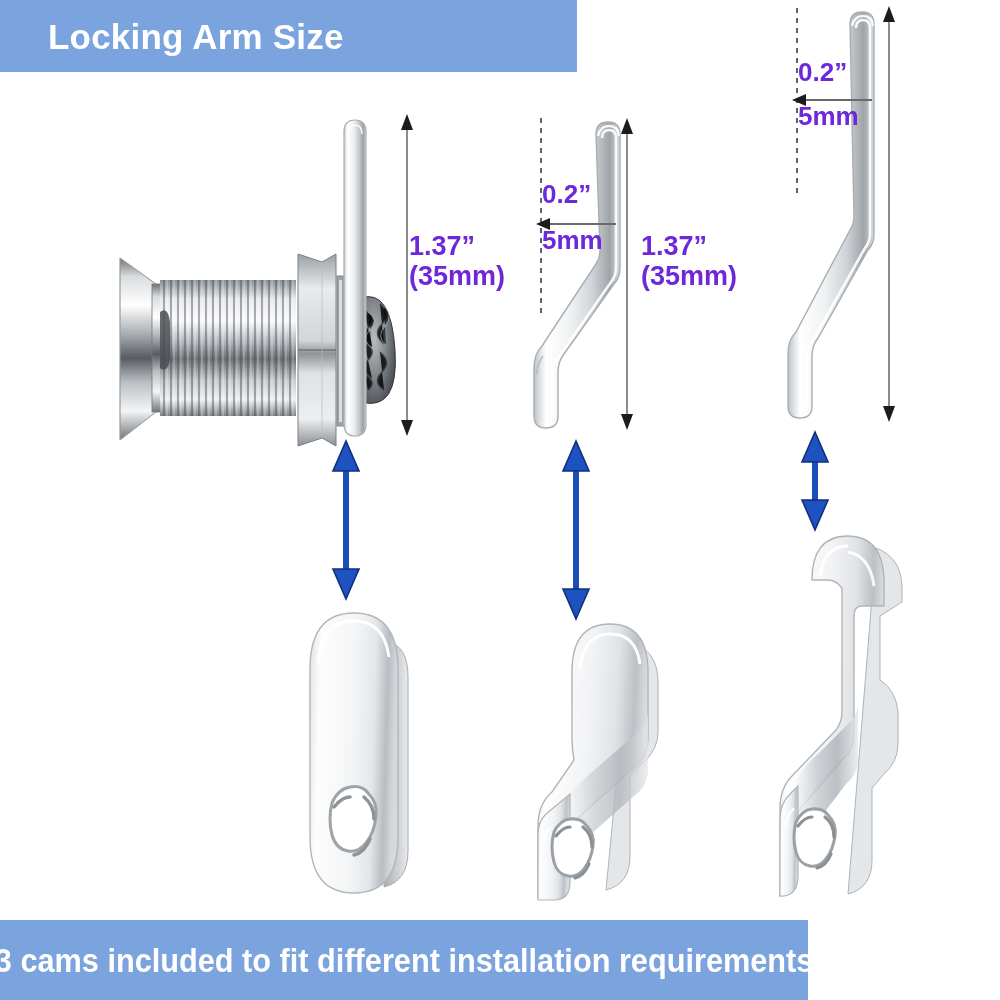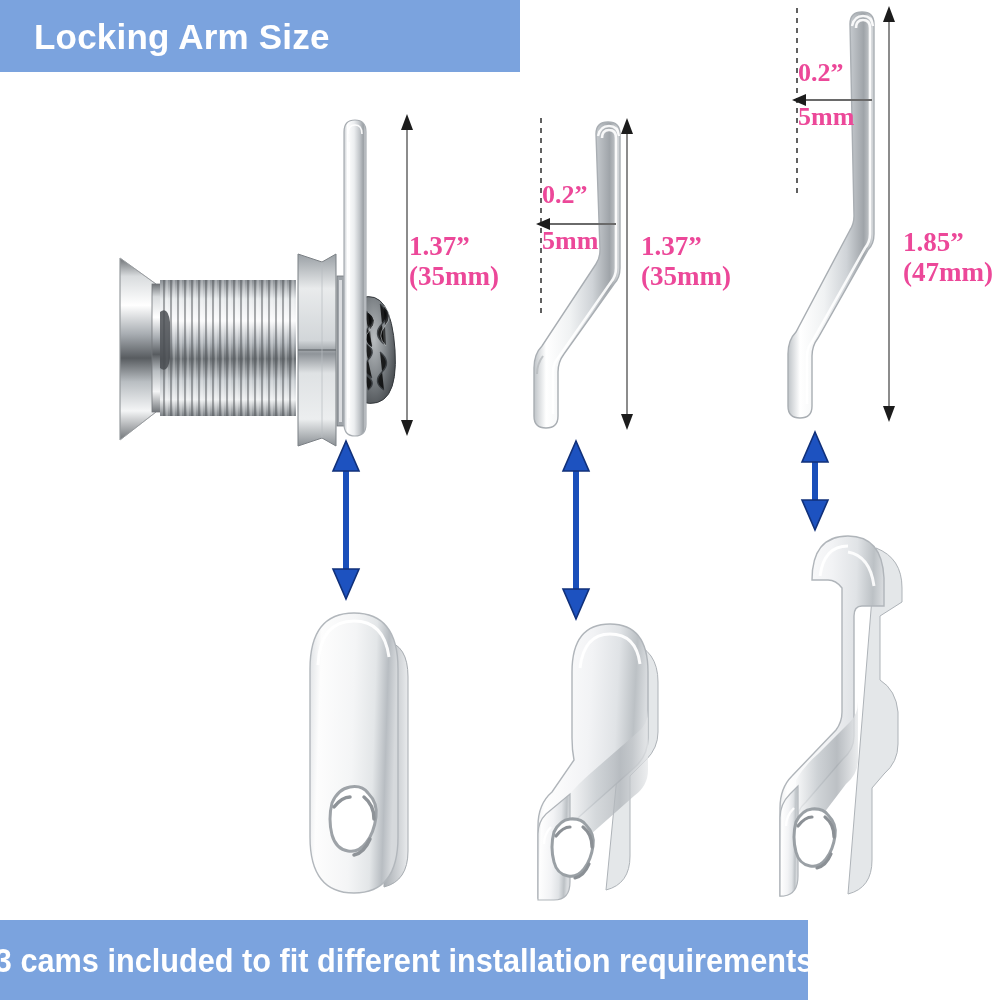--- a/index.html
+++ b/index.html
@@ -16,22 +16,22 @@
   
   .banner {
     position: absolute;
     background: #7ba3de;
     display: flex;
     align-items: center;
     color: #ffffff;
   }
   #header-banner {
     left: 0; top: 0;
-    width: 520px; height: 72px;
-    padding-left: 34px;
+    width: 577px; height: 72px;
+    padding-left: 48px;
     box-sizing: border-box;
   }
   #header-banner .title {
     font-size: 35px;
     font-weight: bold;
     letter-spacing: .2px;
     line-height: 1;
   }
   #footer-banner {
     left: 0; top: 920px;
@@ -46,25 +46,24 @@
     line-height: 1;
   }
 
   
   .stage { position: absolute; left: 0; top: 0; width: 1000px; height: 1000px; }
   .abs { position: absolute; }
 
   
   .dim-text {
     position: absolute;
-    color: #ec4899;
+    color: #6d28d9;
     font-weight: bold;
     line-height: 1.12;
     white-space: nowrap;
-    font-family: Liberation Serif, serif;
   }
   .dim-lg { font-size: 27px; }
   .dim-sm { font-size: 26px; }
 
   
   .vmeasure { position: absolute; }
   .hmeasure { position: absolute; }
 
   
   .blue-arrow { position: absolute; }
@@ -414,24 +413,20 @@
     <div class="dim-text dim-sm" style="left:28px; top:102px;">
       <span>5mm</span>
     </div>
 
     <svg class="vmeasure" style="left:108px; top:6px;" width="22" height="416" viewBox="0 0 22 416">
       <line x1="11" y1="10" x2="11" y2="406" stroke="#8c8c8c" stroke-width="2"></line>
       <polygon points="11,0 17,16 5,16" fill="#1c1c1c"></polygon>
       <polygon points="11,416 17,400 5,400" fill="#1c1c1c"></polygon>
     </svg>
 
-    <div class="dim-text dim-lg" style="left:133px; top:227px;">
-      <div>1.85”</div>
-      <div>(47mm)</div>
-    </div>
 
     <svg class="blue-arrow" style="left:30px; top:432px;" width="30" height="98" viewBox="0 0 30 98">
       <line x1="15" y1="20" x2="15" y2="78" stroke="#1a4fba" stroke-width="6"></line>
       <polygon points="15,0 28,30 2,30" fill="#1d52c0" stroke="#10307a" stroke-width="1.6"></polygon>
       <polygon points="15,98 28,68 2,68" fill="#1d52c0" stroke="#10307a" stroke-width="1.6"></polygon>
     </svg>
 
     <svg class="abs" style="left:6px; top:530px;" width="160" height="372" viewBox="0 0 160 372">
       <defs>
         <linearGradient id="plate3" x1="0" y1="0" x2="1" y2="0.1">

